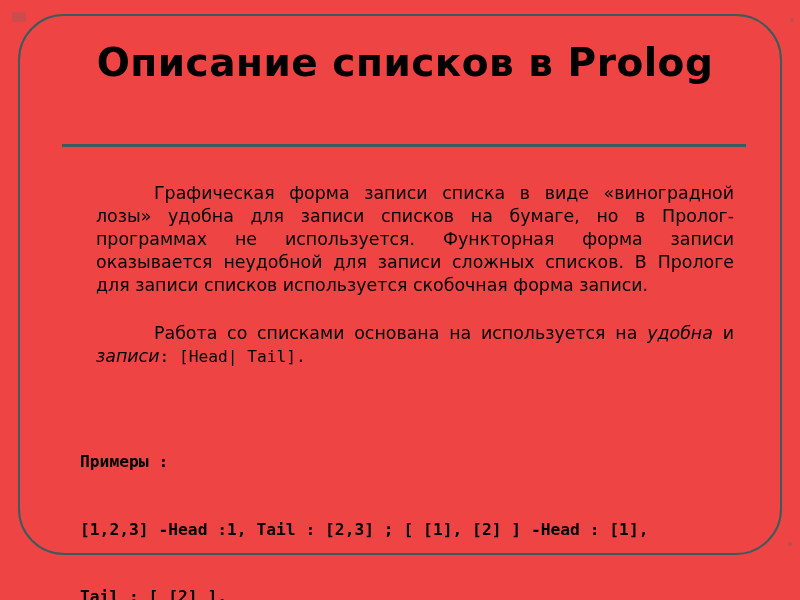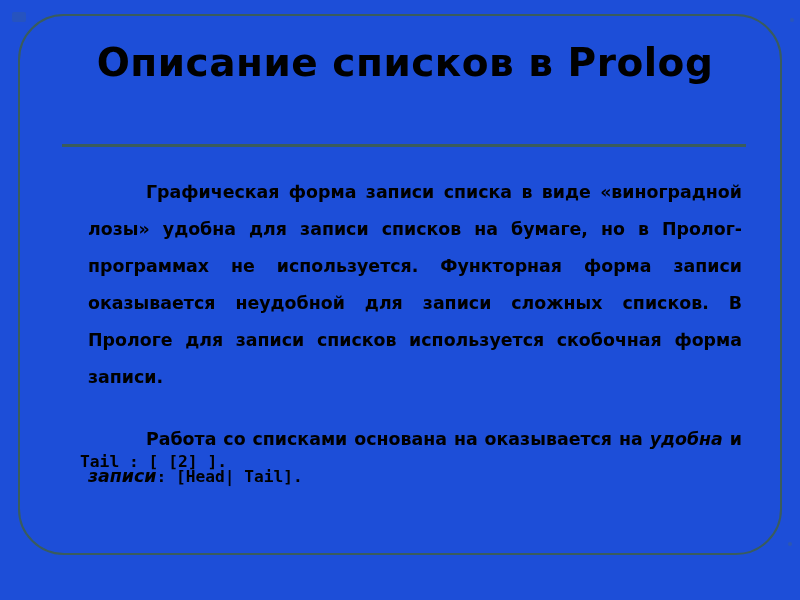--- a/index.html
+++ b/index.html
@@ -4,21 +4,21 @@
 <style>
   html, body {
     margin: 0;
     padding: 0;
     background: #ffffff;
   }
   .slide {
     position: relative;
     width: 800px;
     height: 600px;
-    background: #1d4ed8;
+    background: #ef4444;
     overflow: hidden;
     font-family: "DejaVu Sans", sans-serif;
   }
   
   .frame {
     position: absolute;
     left: 18px;
     top: 14px;
     width: 764px;
     height: 541px;
@@ -63,29 +63,28 @@
   }
 
   .body {
     position: absolute;
     left: 80px;
     top: 166px;
     width: 670px;
   }
 
   p.para {
-    margin: 8px;
+    margin: 16px;
     font-family: "DejaVu Sans", sans-serif;
     font-size: 17.4px;
-    line-height: 37px;
+    line-height: 23px;
     color: #000000;
     text-align: justify;
     text-indent: 58px;
     text-justify: inter-word;
-    font-weight: bold;
   }
   p.para.second {
     margin-top: 25px;
   }
   .ital {
     font-style: italic;
   }
   .mono {
     font-family: "DejaVu Sans Mono", monospace;
     font-size: 16.2px;
@@ -115,23 +114,25 @@
   <div class="artifact tr"></div>
   <div class="artifact br"></div>
 
   <div class="title">Описание списков в Prolog</div>
   <div class="title-rule"></div>
 
   <div class="body">
 
     <p class="para">Графическая форма записи списка в виде «виноградной лозы» удобна для записи списков на бумаге, но в Пролог-программах не используется. Функторная форма записи оказывается неудобной для записи сложных списков. В Прологе для записи списков используется скобочная форма записи.</p>
 
-    <p class="para second"><span>Работа со списками основана на оказывается на </span><span class="ital">удобна</span><span> и </span><span class="ital">записи</span><span class="mono">: [Head| Tail].</span></p>
+    <p class="para second"><span>Работа со списками основана на используется на </span><span class="ital">удобна</span><span> и </span><span class="ital">записи</span><span class="mono">: [Head| Tail].</span></p>
 
   </div>
 
   <div class="examples">
+    <span class="ex-line">Примеры :</span>
+    <span class="ex-line">[1,2,3] -Head :1, Tail : [2,3] ; [ [1], [2] ] -Head : [1],</span>
     <span class="ex-line">Tail : [ [2] ].</span>
     
     
   </div>
 
 </div>
 
 </body></html>

